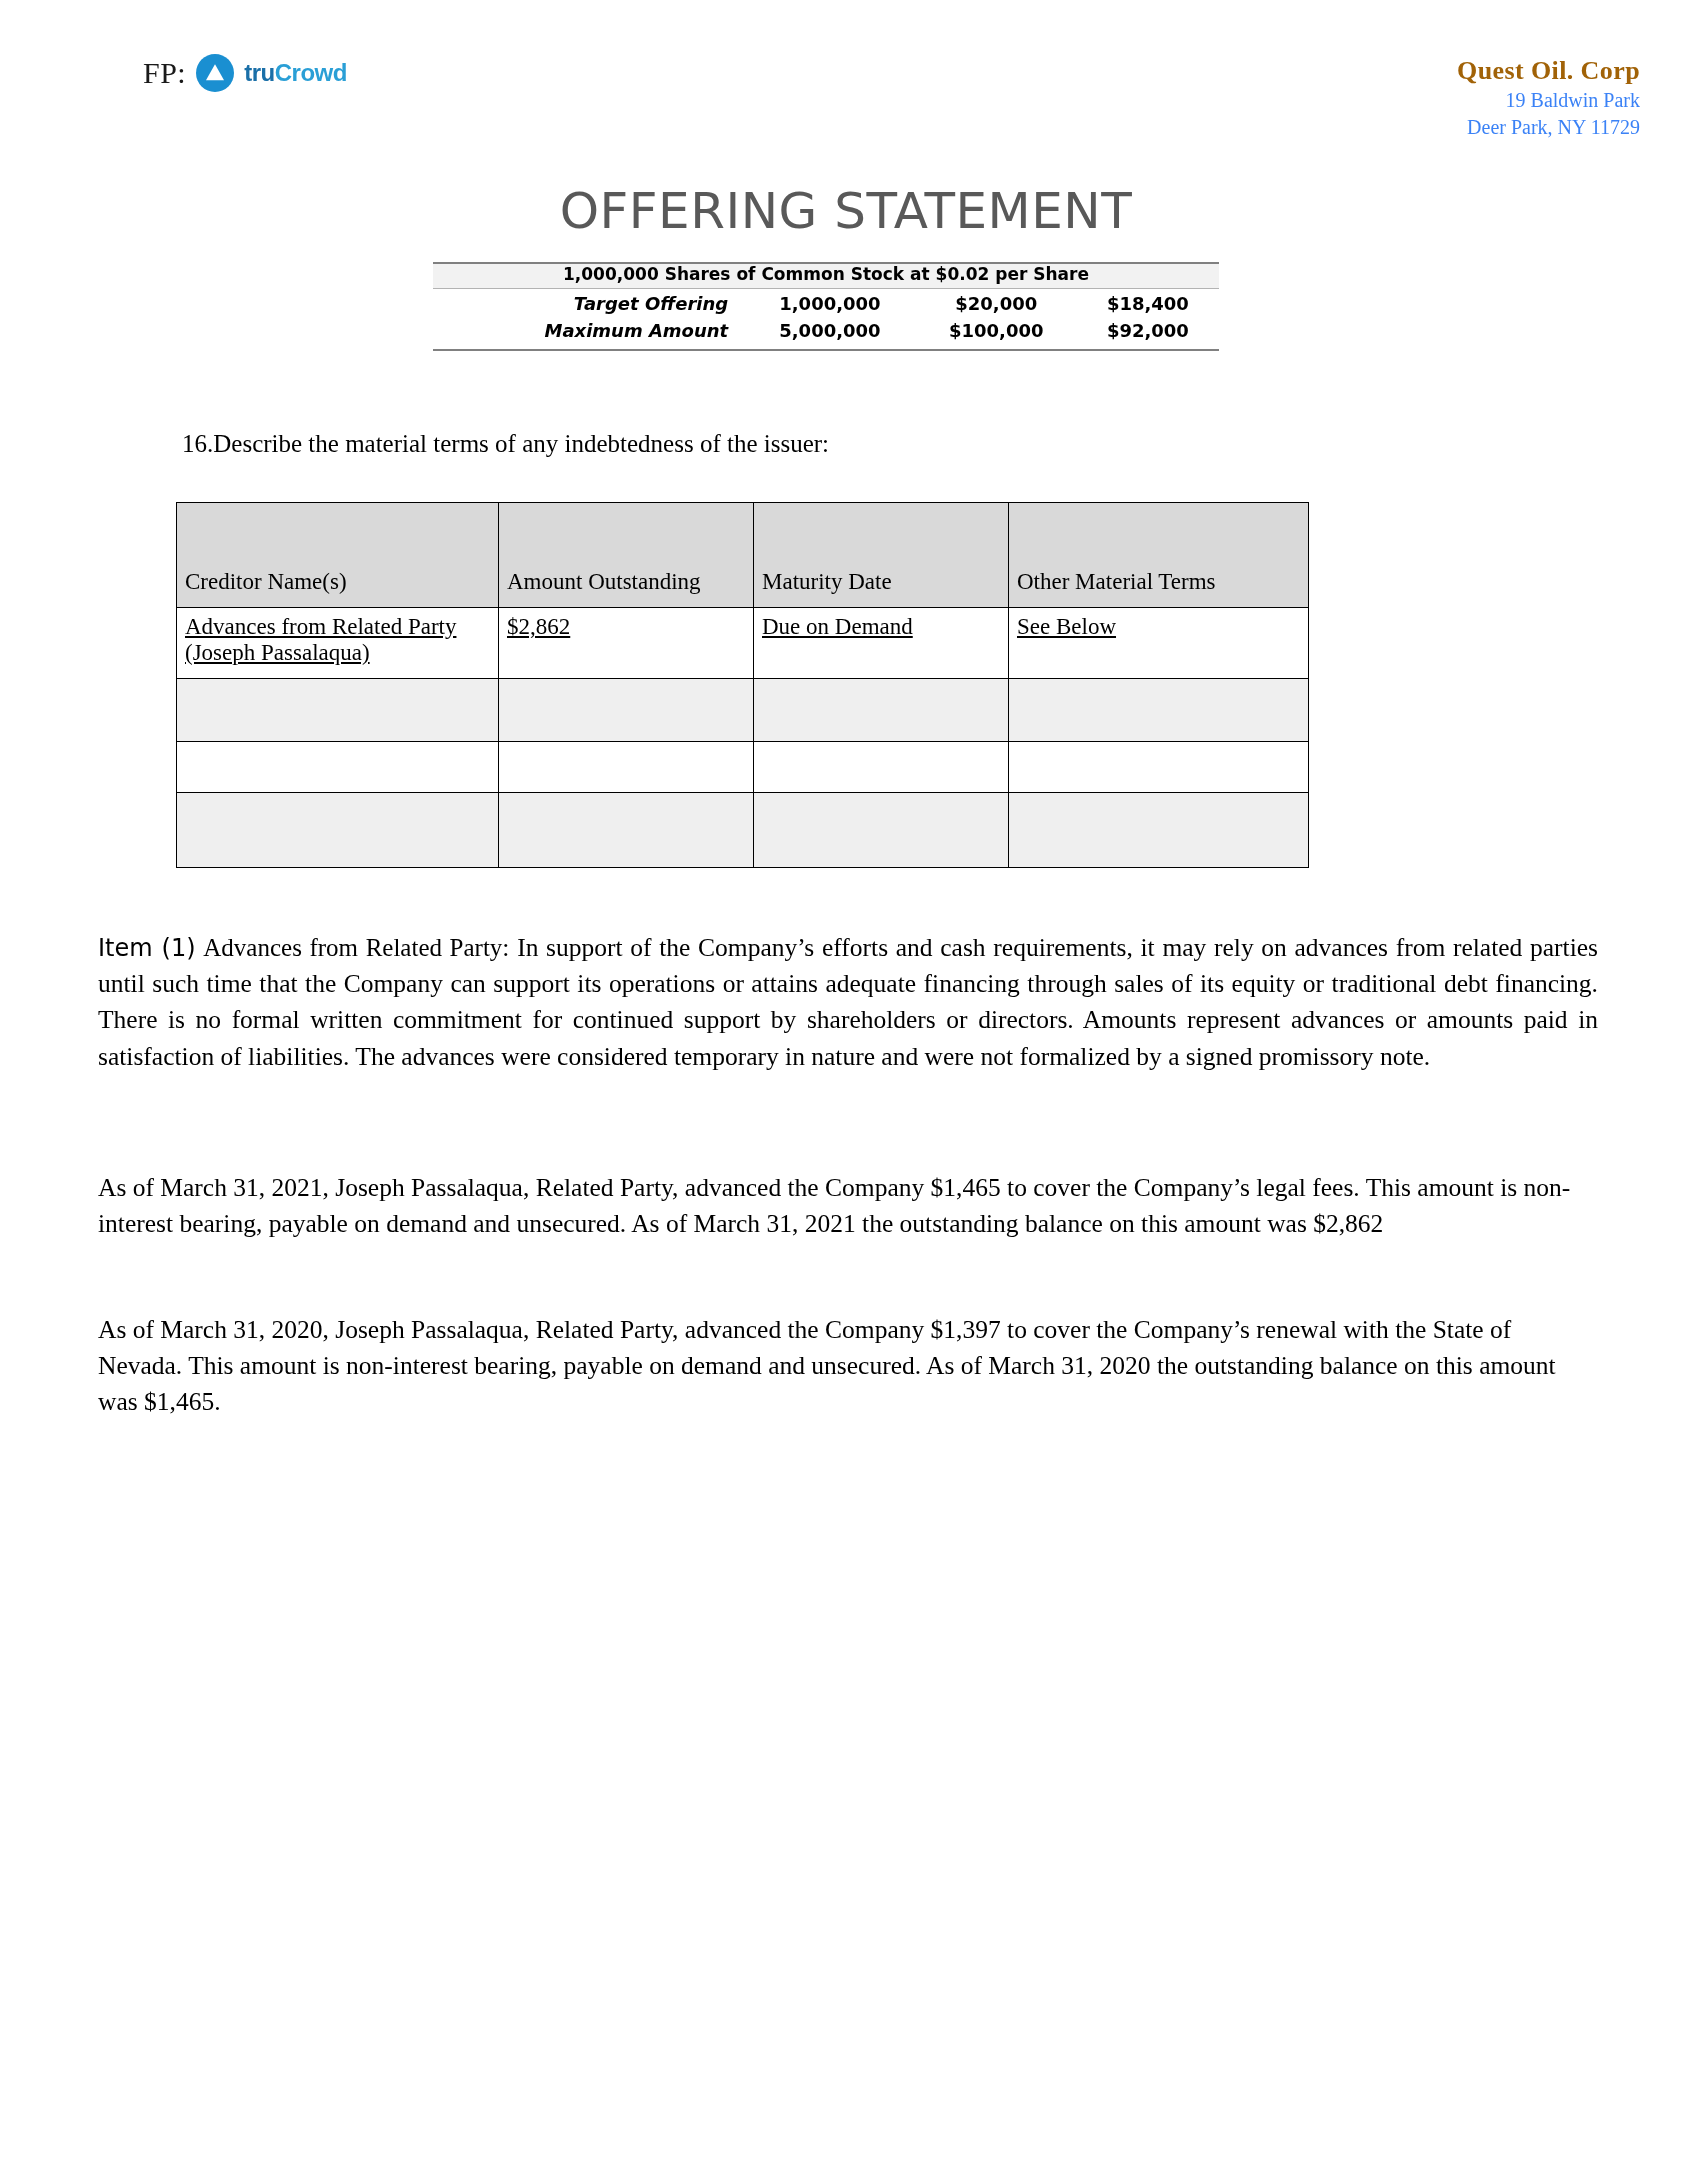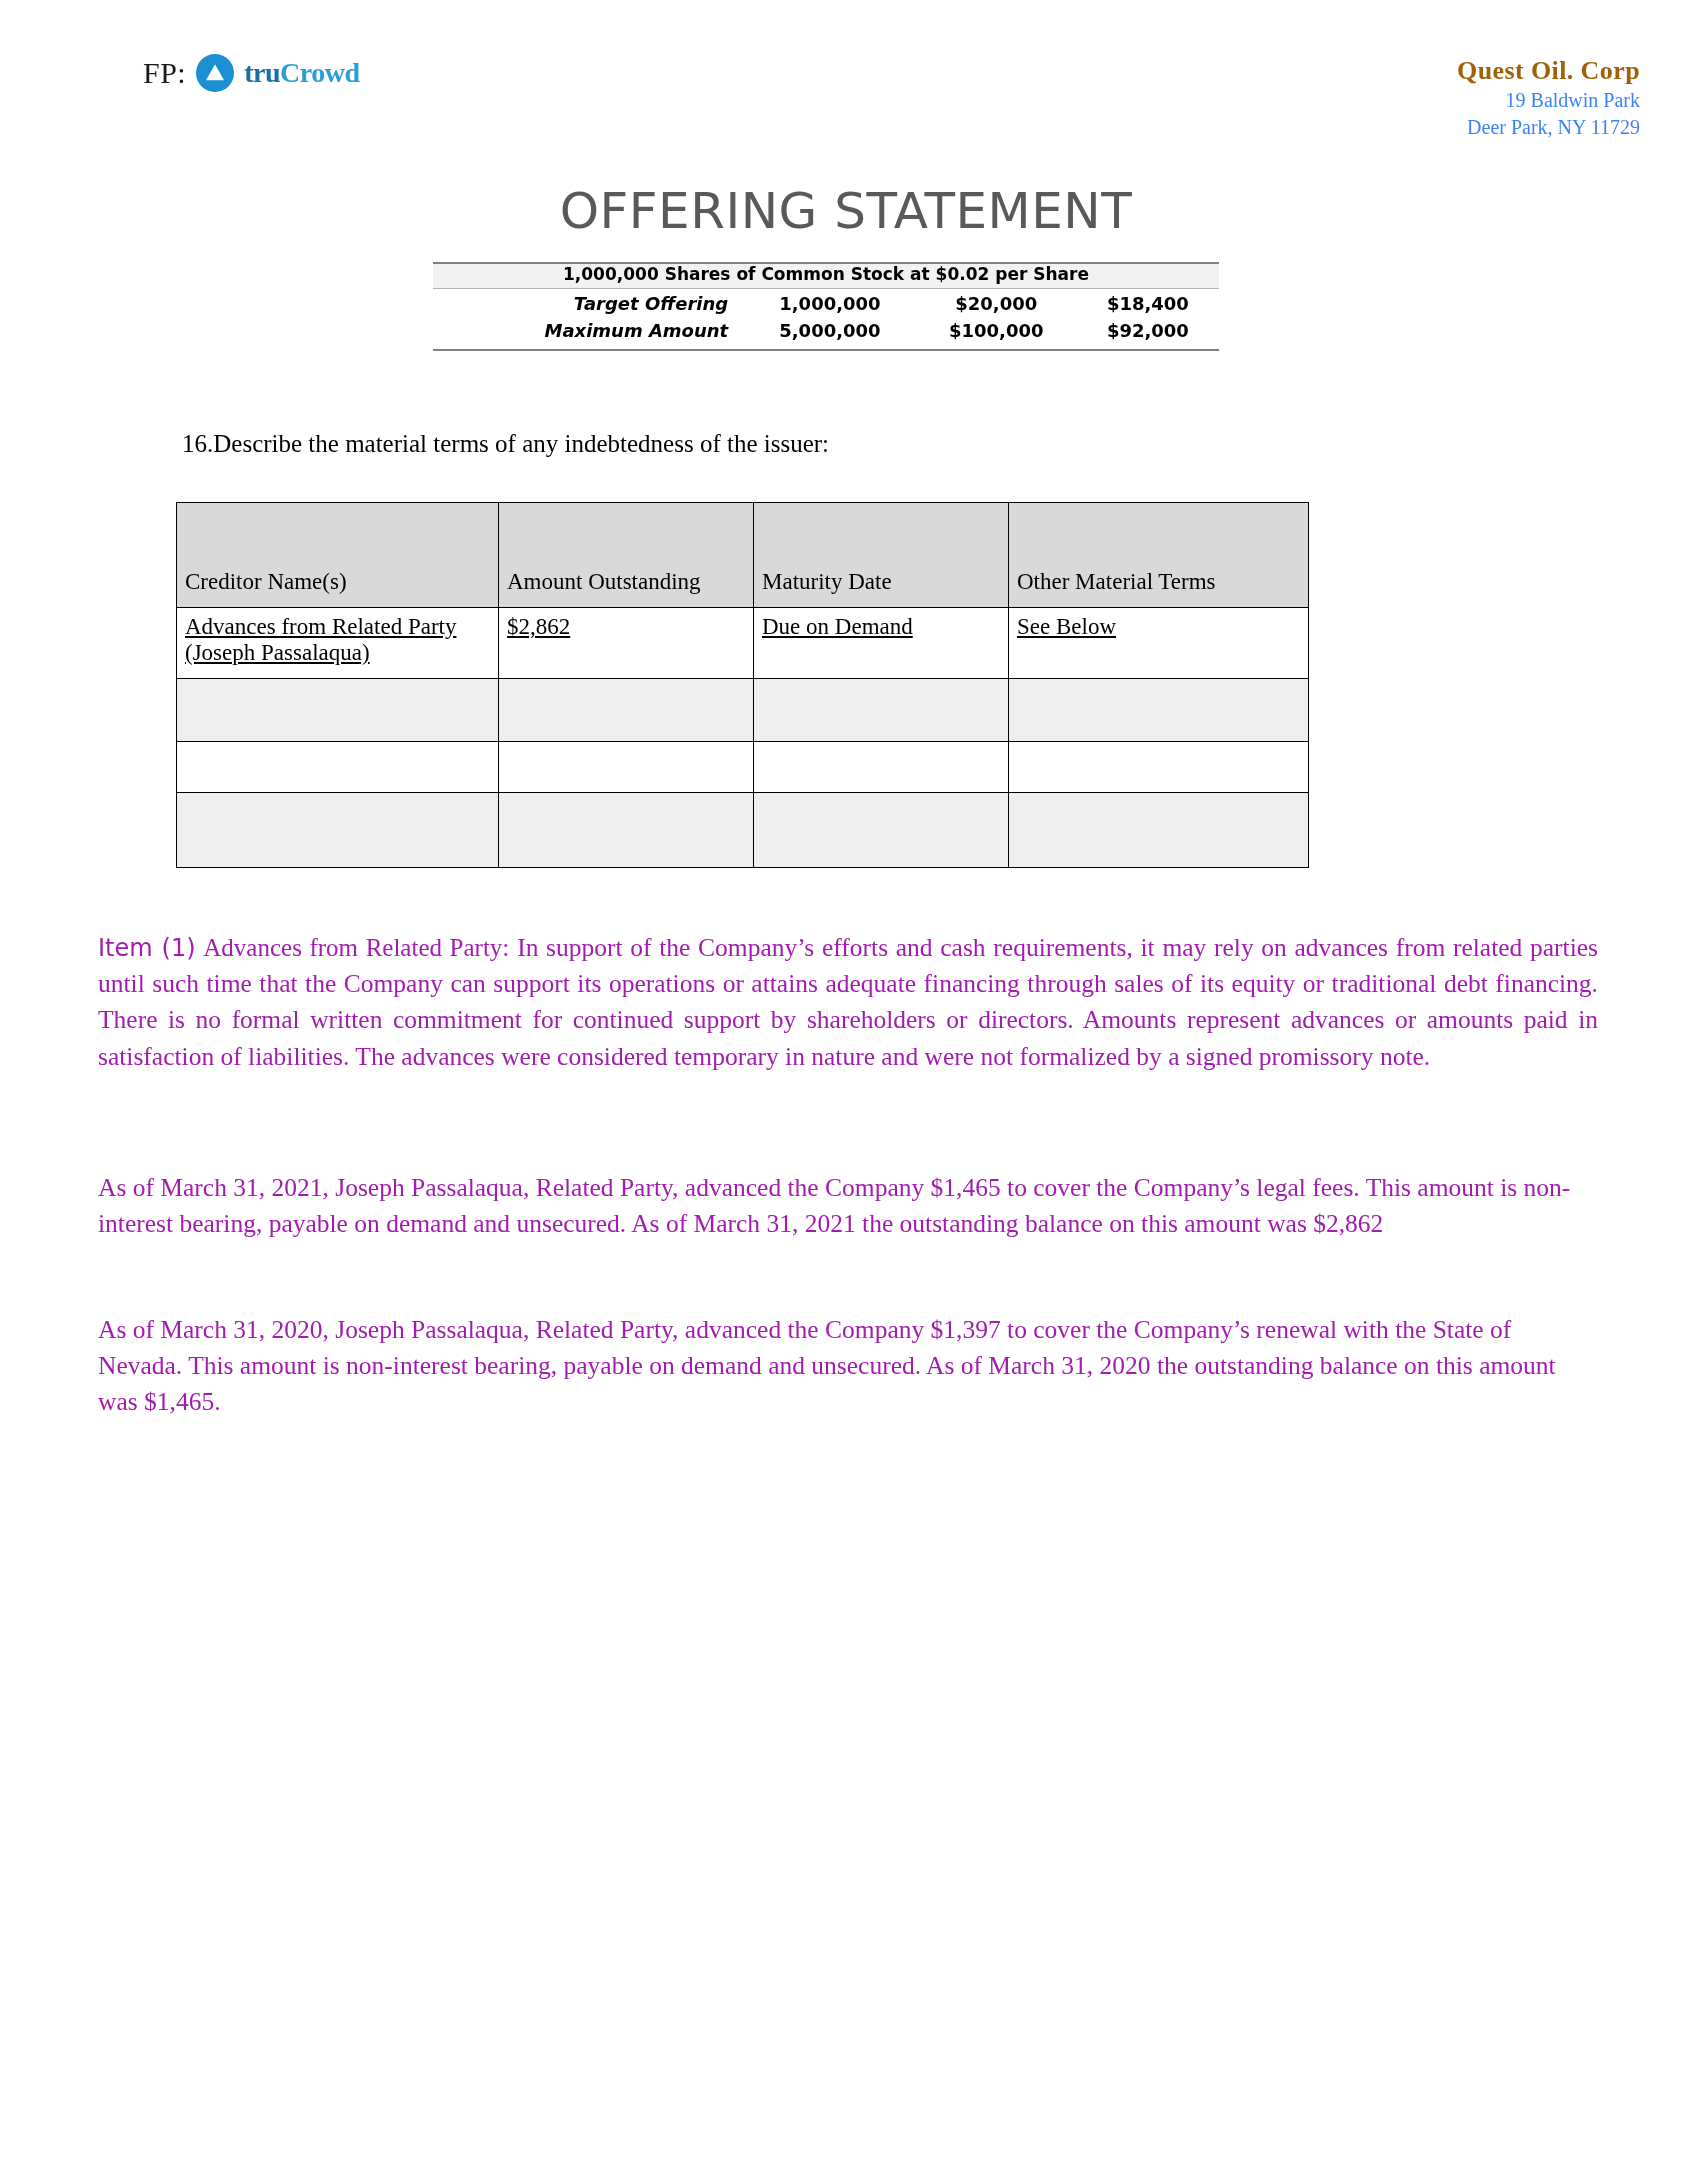--- a/index.html
+++ b/index.html
@@ -59,22 +59,22 @@
     left: 50%;
     top: 50%;
     width: 0;
     height: 0;
     transform: translate(-50%, -55%);
     border-left: 9px solid transparent;
     border-right: 9px solid transparent;
     border-bottom: 16px solid #ffffff;
   }
   .brand-word {
-    font-family: Liberation Serif, serif;
-    font-size: 28px;
+    font-family: Liberation Sans, sans-serif;
+    font-size: 24px;
     font-weight: 700;
     color: #1a6fa8;
     letter-spacing: -0.5px;
   }
   .brand-word .light { color: #2a9fd6; }
 
   .issuer {
     position: absolute;
     right: 52px;
     top: 28px;
@@ -221,21 +221,21 @@
   .col4 { width: 283px; }
 
   
   .body-copy {
     position: absolute;
     left: 98px;
     width: 1500px;
     font-family: "Liberation Serif", serif;
     font-size: 25.5px;
     line-height: 1.42;
-    color: #a21caf;
+    color: #000000;
   }
   .p1 { top: 930px; text-align: justify; }
   .p2 { top: 1170px; }
   .p3 { top: 1312px; }
   .item-label {
     font-family: "DejaVu Sans", sans-serif;
     font-size: 24px;
   }
   .item-sub {
     font-family: "Liberation Serif", serif;

